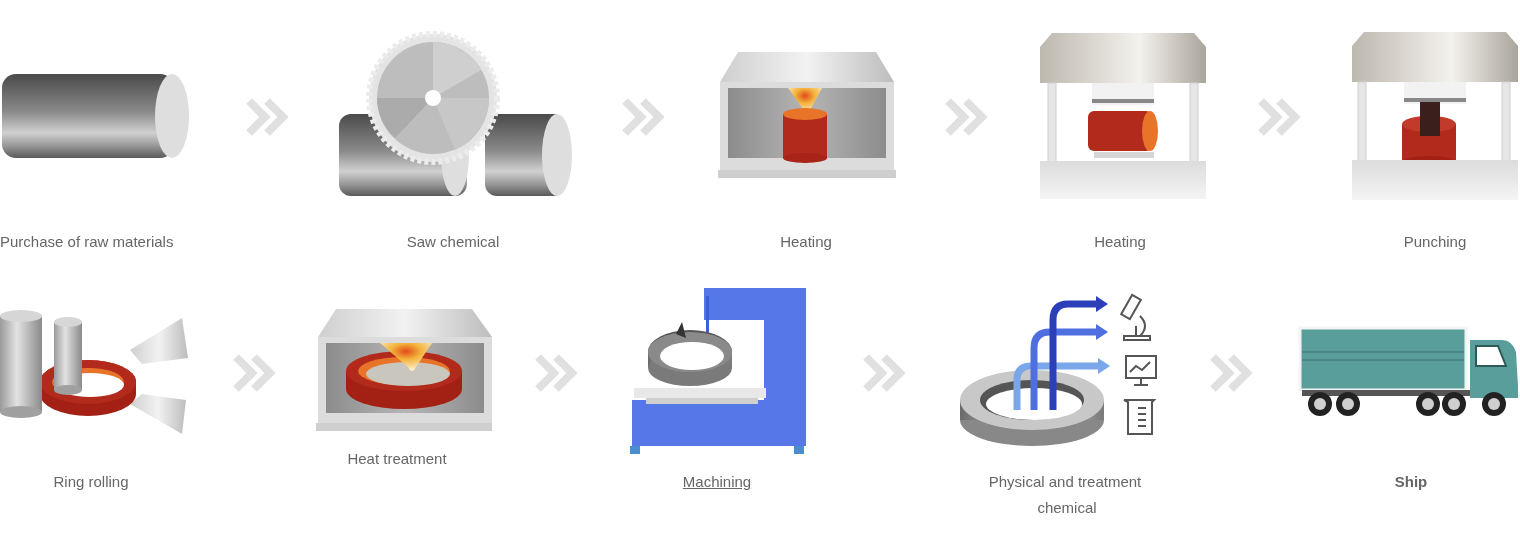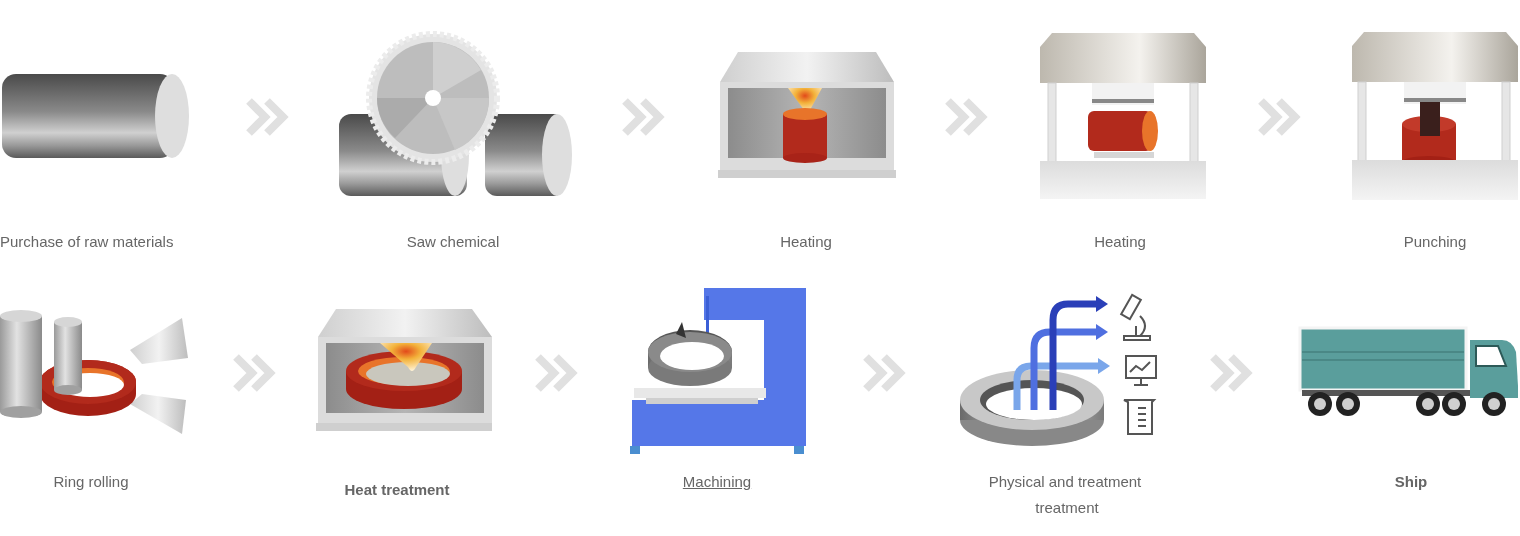--- a/index.html
+++ b/index.html
@@ -191,21 +191,21 @@
     <rect x="10" y="34" width="158" height="70" fill="url(#gInner)"></rect>
     <rect x="0" y="114" width="176" height="8" fill="#cfcfcf"></rect>
     <ellipse cx="88" cy="80" rx="58" ry="20" fill="#a32015"></ellipse>
     <rect x="30" y="62" width="116" height="18" fill="#a32015"></rect>
     <ellipse cx="88" cy="62" rx="58" ry="20" fill="#b22a1c"></ellipse>
     <ellipse cx="88" cy="62" rx="46" ry="14" fill="#e8742a"></ellipse>
     <ellipse cx="92" cy="65" rx="42" ry="12" fill="#c9c7bd"></ellipse>
     <path d="M64 34 L116 34 L100 58 Q96 66 92 58 Z" fill="url(#gFlame)"></path>
   </svg>
 </div>
-<div class="label" style="left:297px;top:477px;width:200px;font-weight:bold;">Heat treatment</div>
+<div class="label" style="left:297px;top:446px;width:200px;">Heat treatment</div>
 
 <div class="arrow" style="left:534px;top:353px;">
   <svg width="46" height="40">
       <polyline points="4,4 20,20 4,36" fill="none" stroke="#e0e0e0" stroke-width="8"></polyline>
       <polyline points="22,4 38,20 22,36" fill="none" stroke="#e0e0e0" stroke-width="8"></polyline>
     </svg>
 </div>
 
 <div class="abs" style="left:630px;top:286px;width:180px;height:170px;">
   <svg width="180" height="170">
@@ -262,21 +262,21 @@
     <g fill="none" stroke="#555" stroke-width="2">
       <path d="M174 106 L178 108 L178 140 L202 140 L202 108 L204 106 Z"></path>
       <line x1="188" y1="114" x2="196" y2="114"></line>
       <line x1="188" y1="120" x2="196" y2="120"></line>
       <line x1="188" y1="126" x2="196" y2="126"></line>
       <line x1="188" y1="132" x2="196" y2="132"></line>
     </g>
   </svg>
 </div>
 <div class="label" style="left:965px;top:469px;width:200px;">Physical and treatment</div>
-<div class="label" style="left:967px;top:495px;width:200px;">treatment</div>
+<div class="label" style="left:967px;top:495px;width:200px;">chemical</div>
 
 <div class="arrow" style="left:1209px;top:353px;">
   <svg width="46" height="40">
       <polyline points="4,4 20,20 4,36" fill="none" stroke="#e0e0e0" stroke-width="8"></polyline>
       <polyline points="22,4 38,20 22,36" fill="none" stroke="#e0e0e0" stroke-width="8"></polyline>
     </svg>
 </div>
 
 <div class="abs" style="left:1298px;top:326px;width:222px;height:92px;">
   <svg width="222" height="92">

